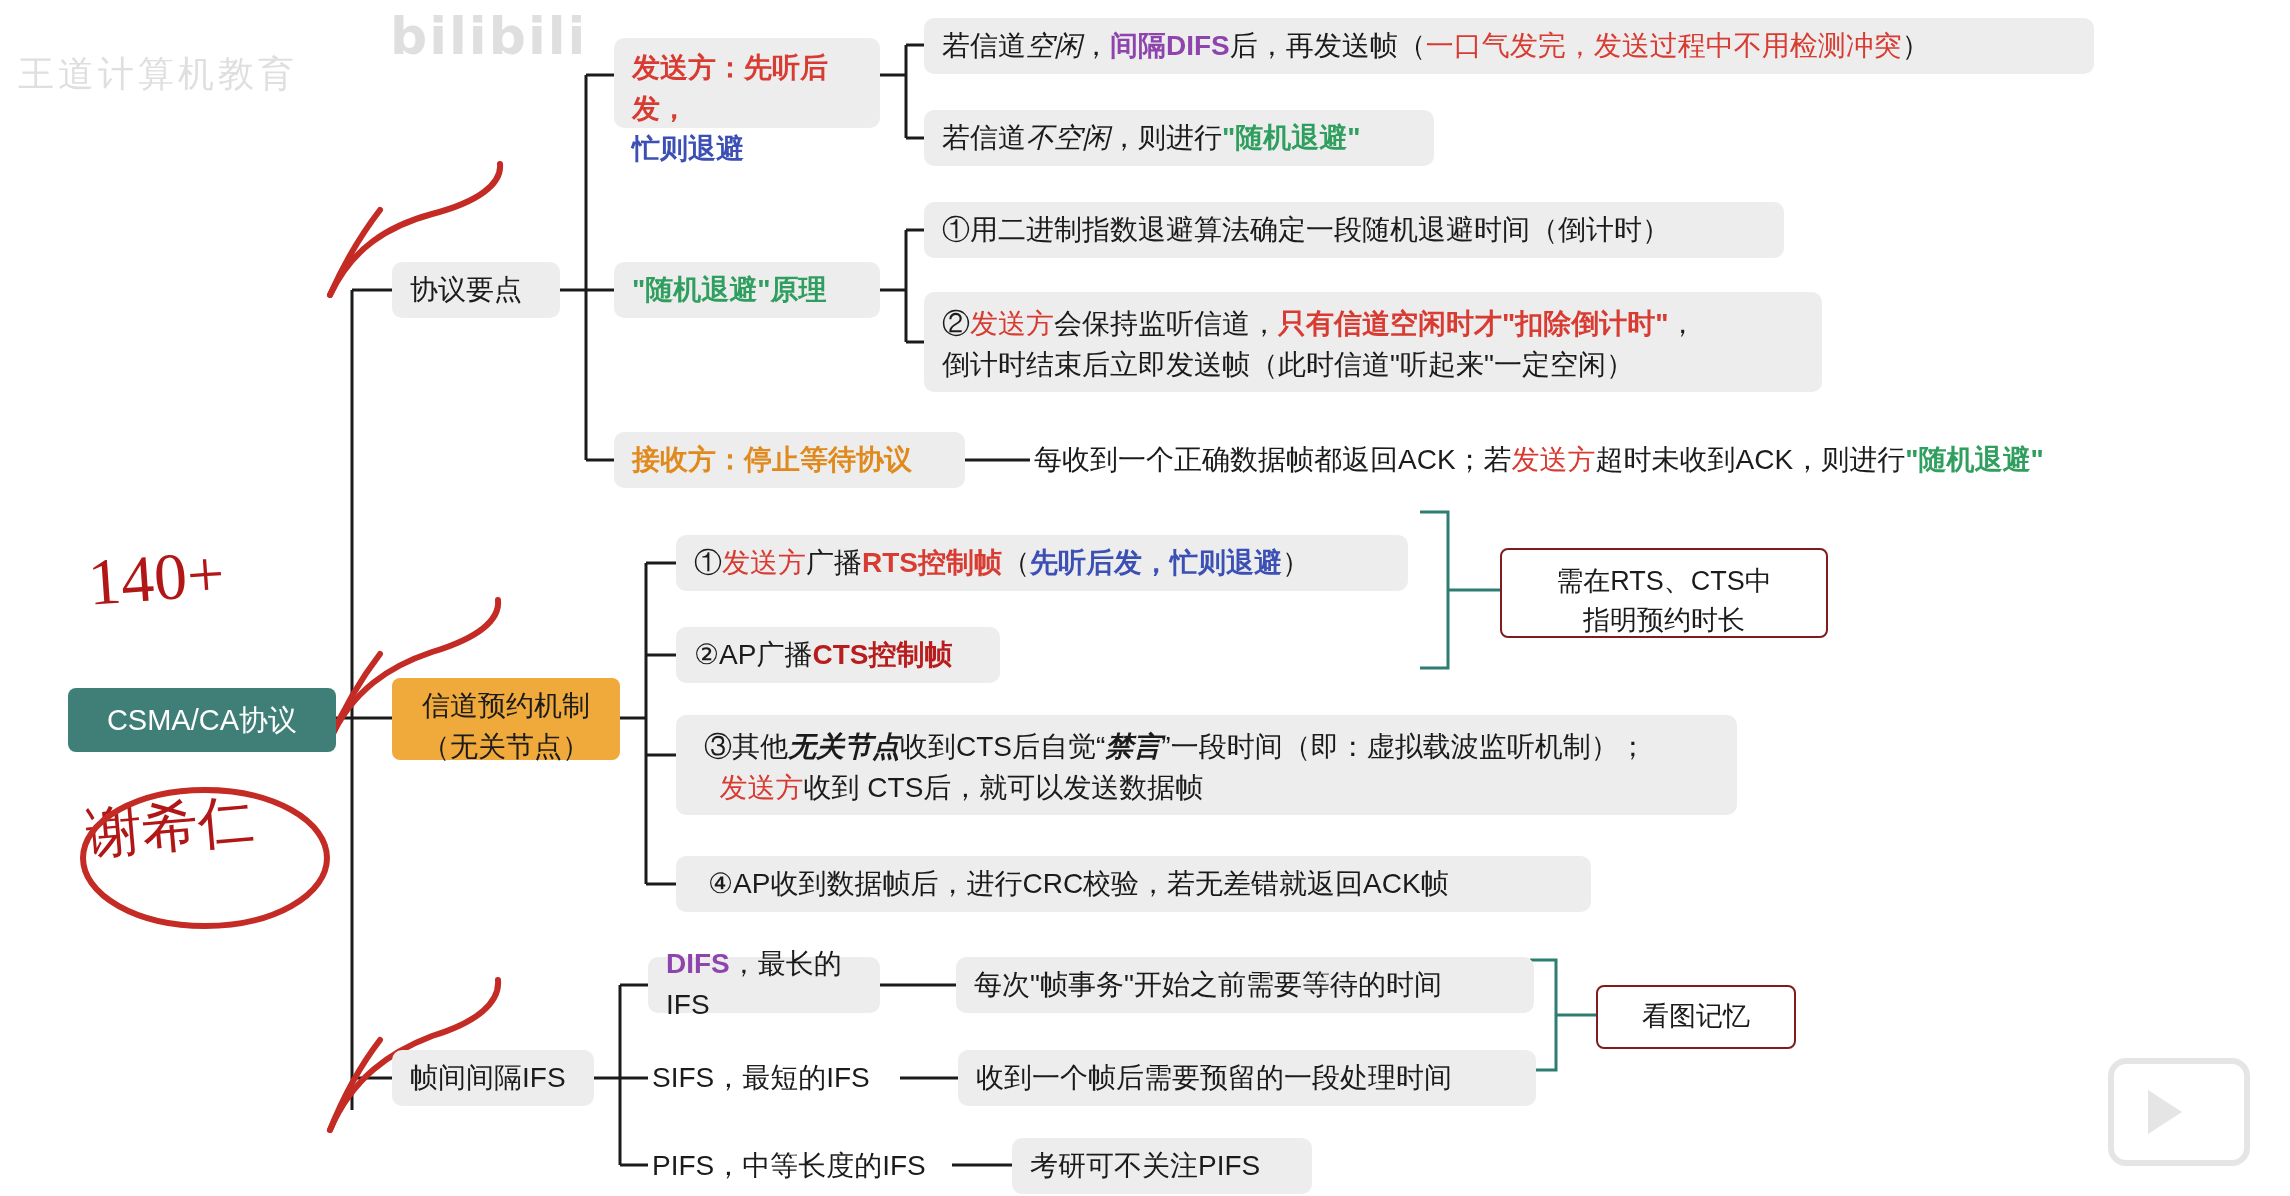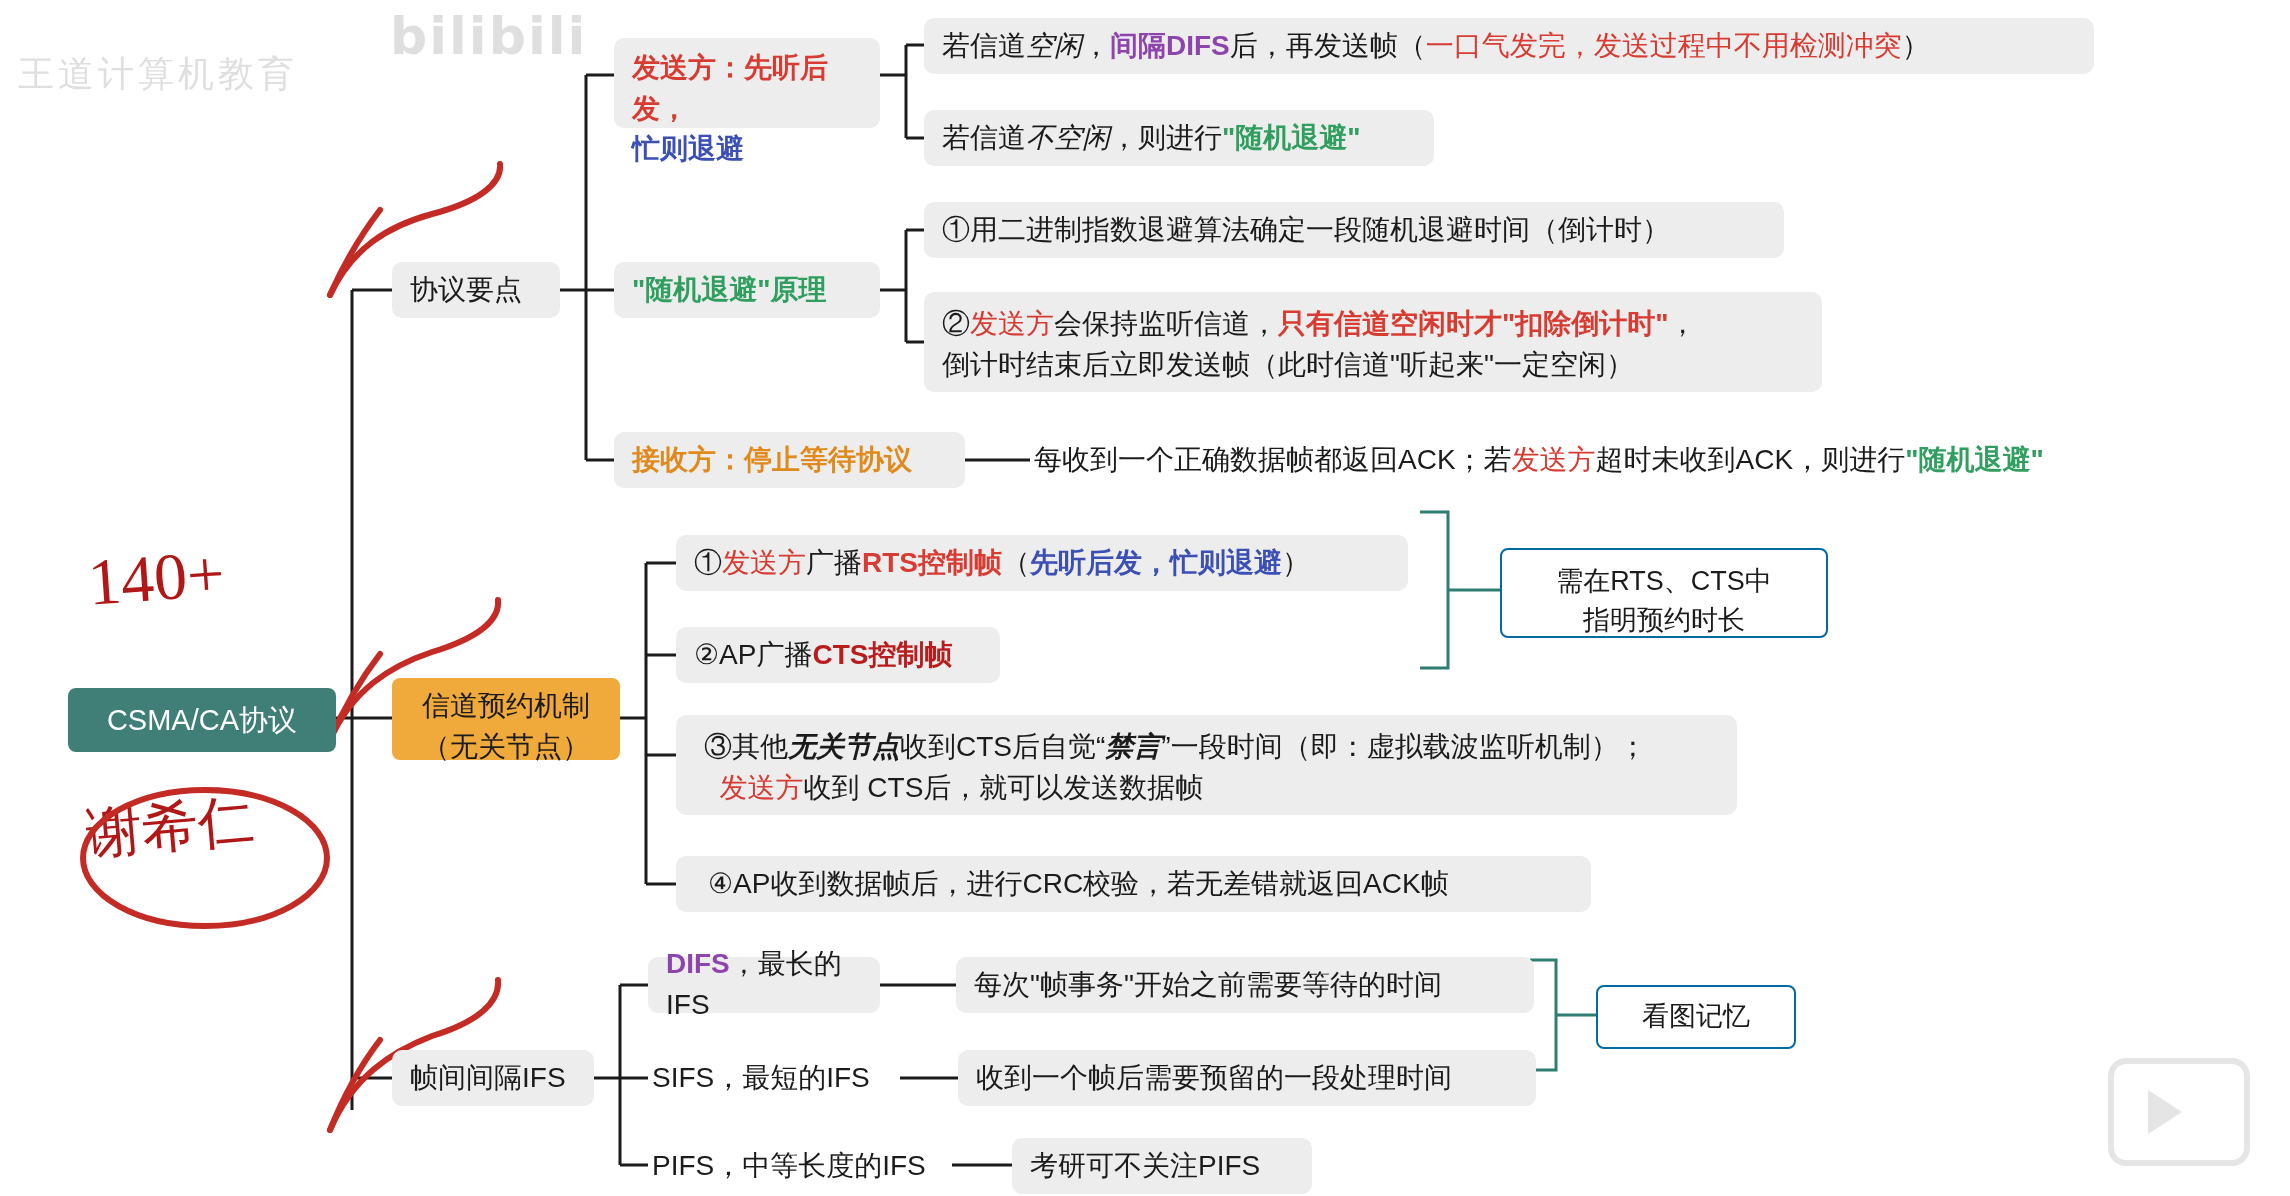--- a/index.html
+++ b/index.html
@@ -60,21 +60,21 @@
     background: #f0a93b;
     color: #1b1b1b;
     font-size: 28px;
     padding: 0 14px;
     justify-content: center;
     text-align: center;
     border-radius: 8px;
   }
   .outline {
     background: #ffffff;
-    border: 2px solid #0369a1;
+    border: 2px solid #7f1d1d;
     color: #1b1b1b;
     font-size: 27px;
     padding: 0 16px;
     justify-content: center;
     text-align: center;
     border-radius: 8px;
   }
   .b-red { color: #d83b32; font-weight: bold; }
   .b-blue { color: #3b4fb5; font-weight: bold; }
   .b-green { color: #2f9e5e; font-weight: bold; }

